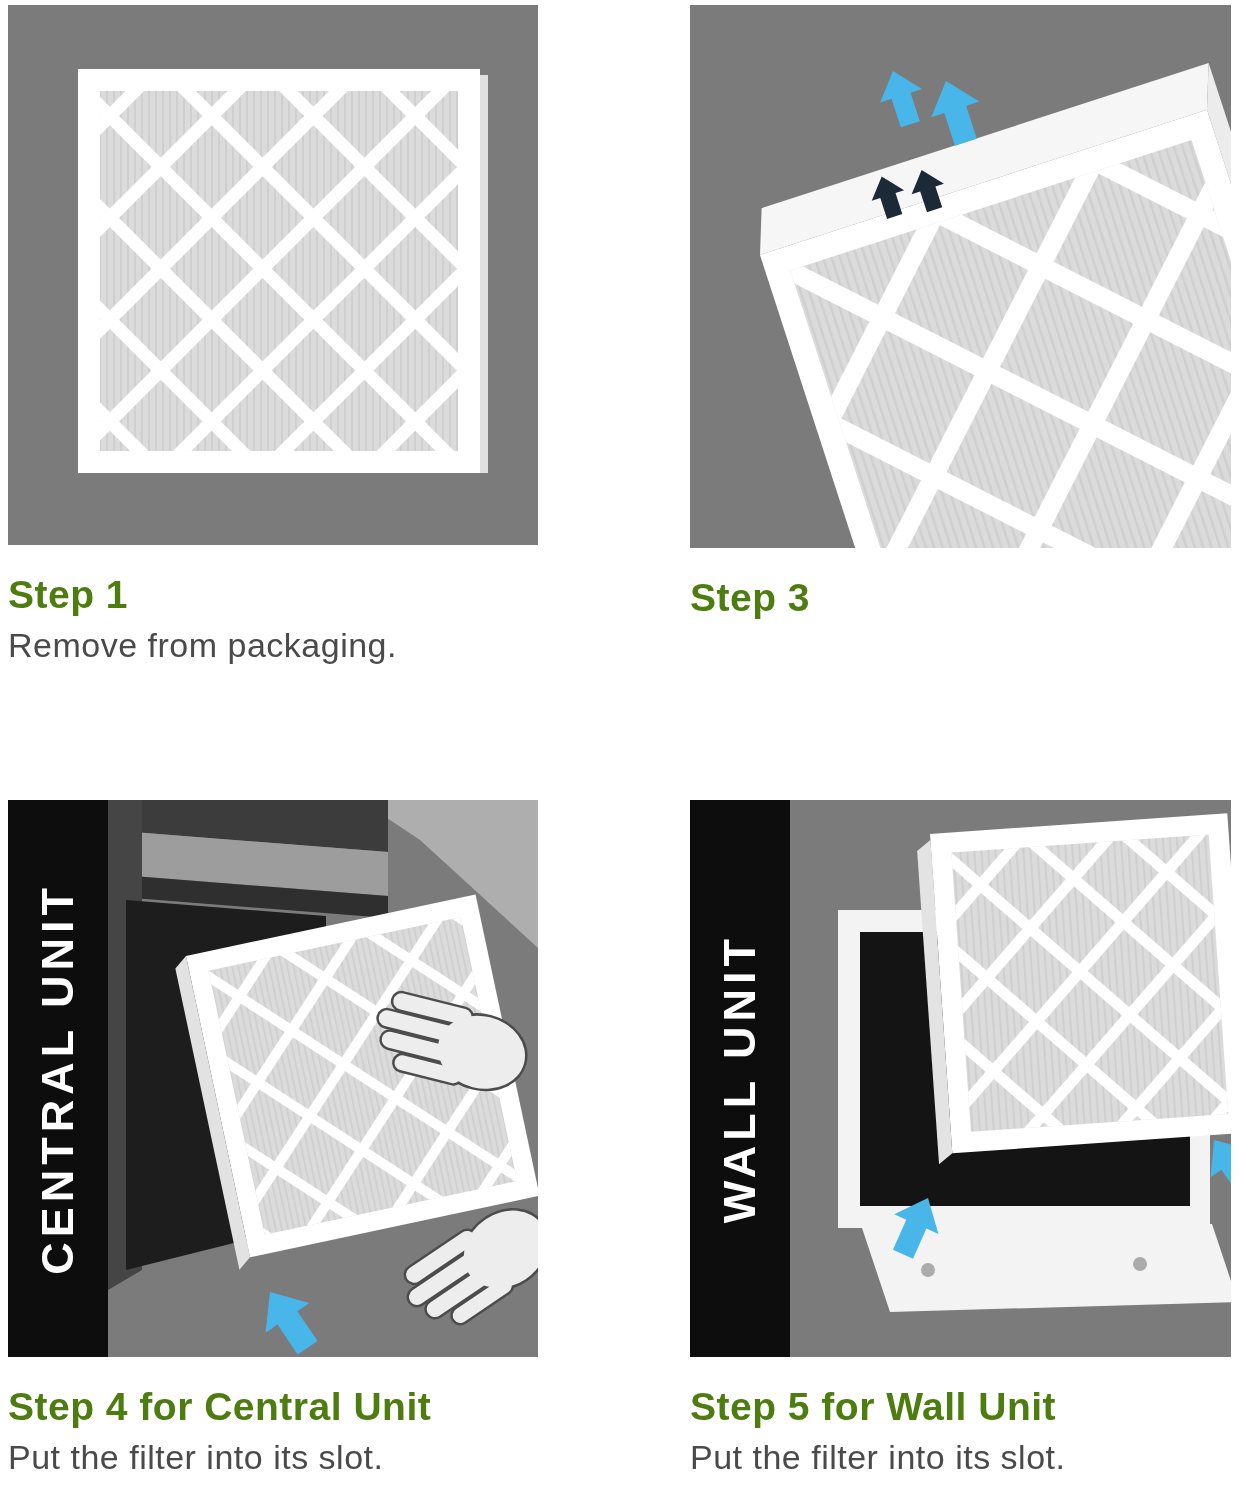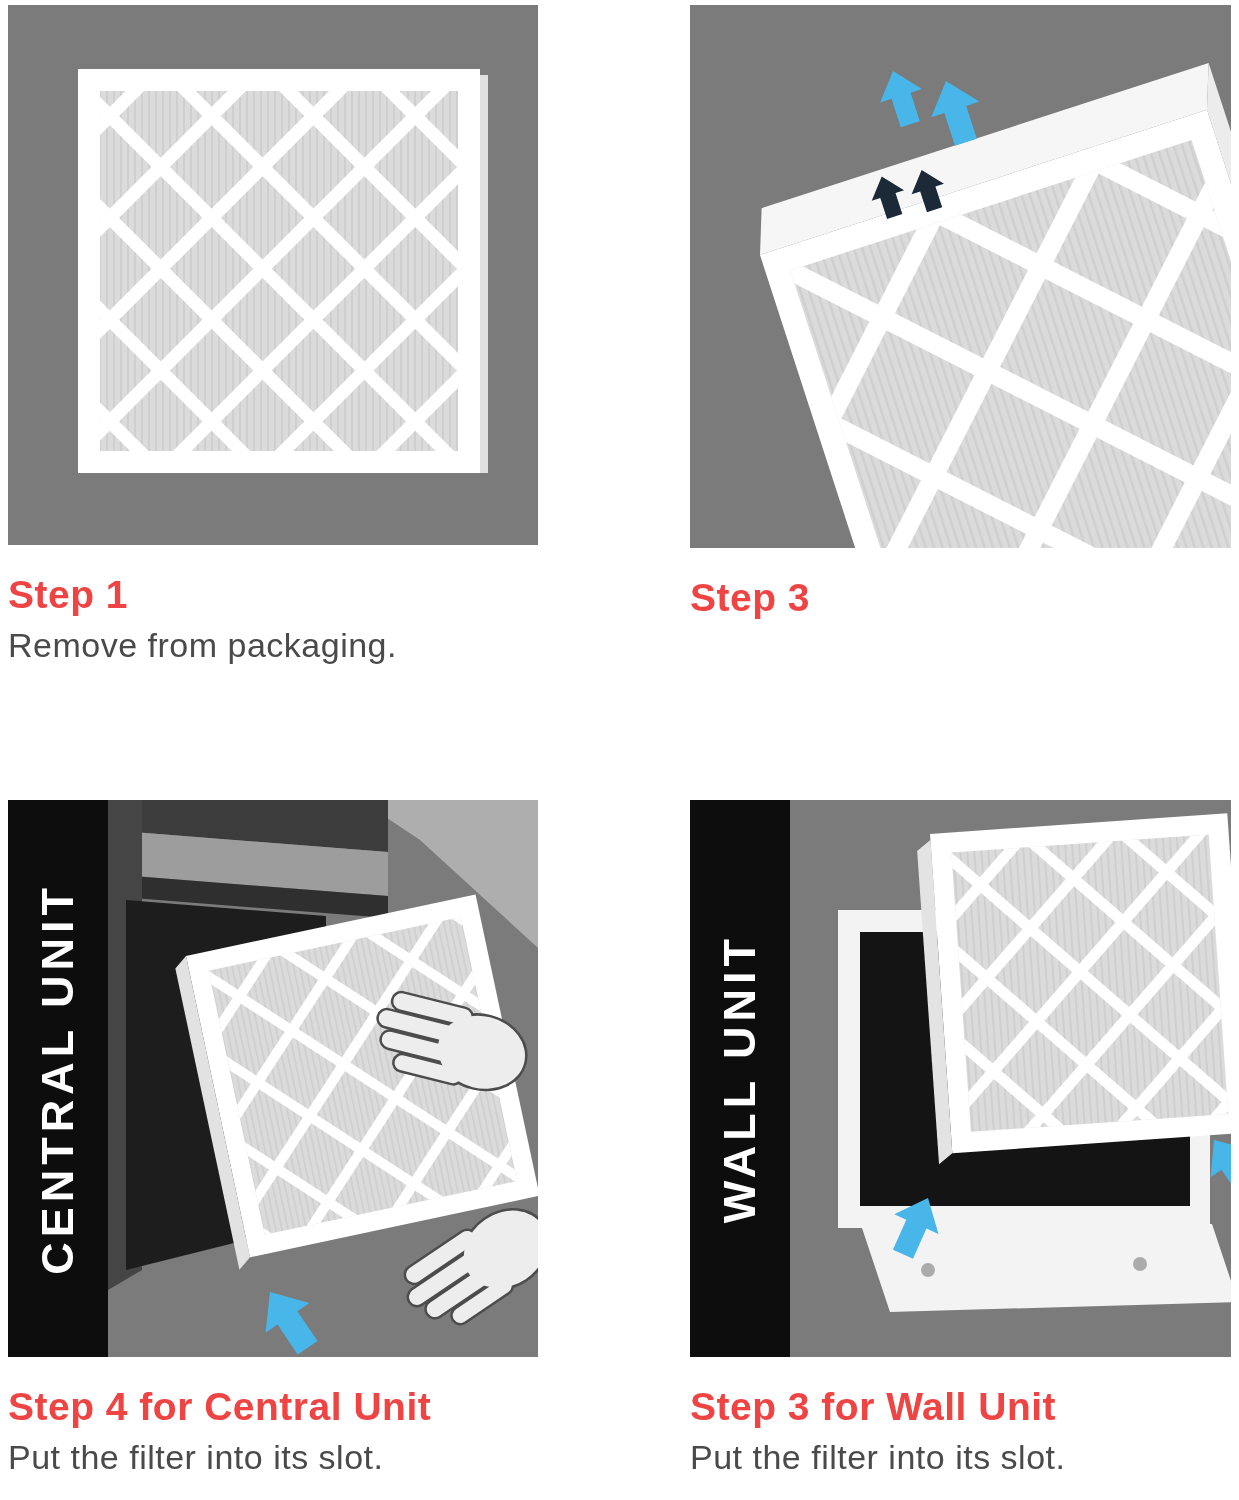--- a/index.html
+++ b/index.html
@@ -16,21 +16,21 @@
     position:absolute; left:0; top:0; bottom:0; width:100px;
     background:#0d0d0d; display:flex; align-items:center; justify-content:center;
   }
   .banner span {
     writing-mode:vertical-rl; transform:rotate(180deg);
     color:#ffffff; font-weight:700; font-size:45px; letter-spacing:5px;
     white-space:nowrap;
   }
   .title {
     margin-top:28px; font-size:39px; font-weight:700;
-    color:#ef4444; letter-spacing:0.5px;
+    color:#4d7c0f; letter-spacing:0.5px;
   }
   .caption {
     margin-top:4px; font-size:34px; font-weight:400;
     color:#4a4a4a; letter-spacing:0.5px; line-height:1.42; max-width:505px;
   }
 </style>
 </head>
 <body>
 
 <section class="cell" style="left:8px; top:5px; width:530px;">
@@ -175,15 +175,15 @@
       </g>
       <g fill="#48b6e9">
         <path transform="translate(238,398) rotate(24) scale(1.1)" d="M0,0 L22,26 L10,26 L10,56 L-10,56 L-10,26 L-22,26 Z"></path>
         <path transform="translate(524,340) rotate(-35) scale(1.1)" d="M0,0 L22,26 L10,26 L10,56 L-10,56 L-10,26 L-22,26 Z"></path>
       </g>
     </svg>
     <div class="banner">
       <span>WALL UNIT</span>
     </div>
   </div>
-  <h2 class="title">Step 3 for Wall Unit</h2>
+  <h2 class="title">Step 5 for Wall Unit</h2>
   <p class="caption">Put the filter into its slot.</p>
 </section>
 
 </body></html>

